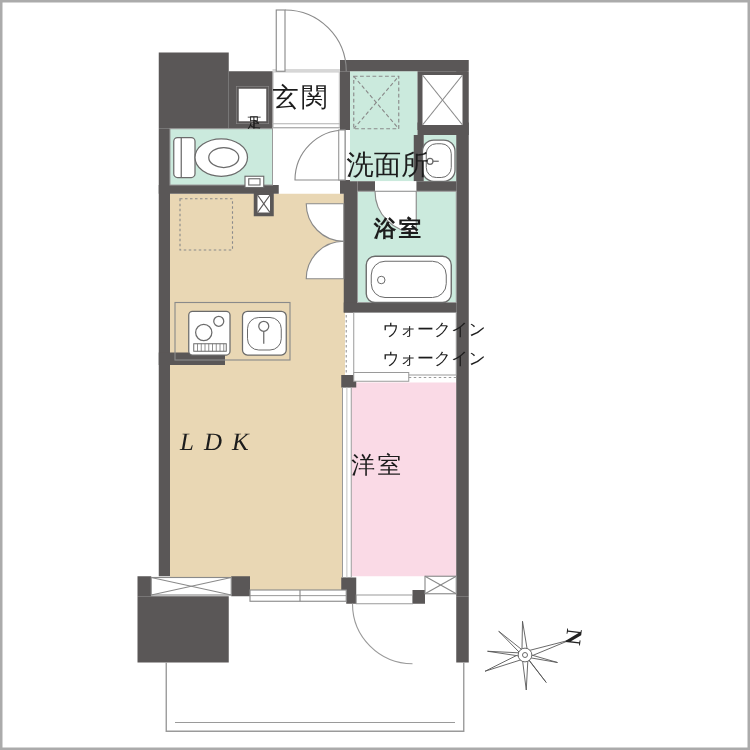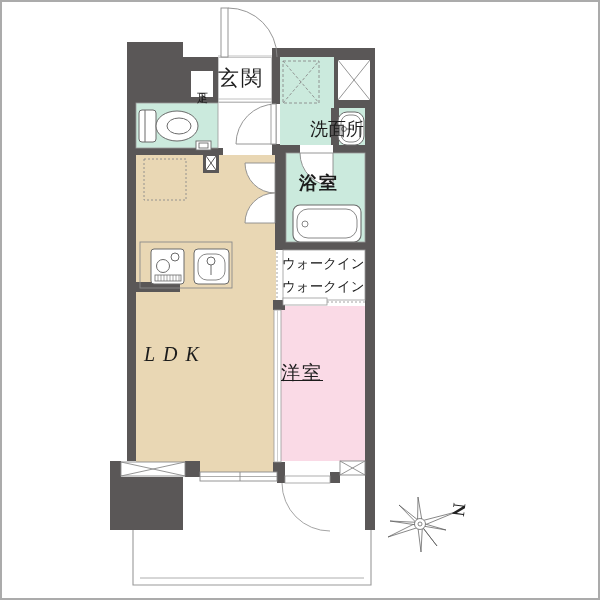--- a/index.html
+++ b/index.html
@@ -218,34 +218,34 @@
       <circle cx="420" cy="524" r="2"></circle>
     </g>
   </svg>
 
   <div class="shoebox">
     <span>下足</span>
   </div>
 
   <div class="lbl" style="left:218px;top:64px;width:54px;font-size:21px;letter-spacing:2px;">玄関</div>
 
-  <div class="lbl" style="left:288px;top:117px;width:58px;font-size:18px;padding-left:22px;">洗面所</div>
+  <div class="lbl" style="left:277px;top:117px;width:58px;font-size:22px;">洗面所</div>
 
   <div class="lbl" style="left:299px;top:171px;width:64px;font-size:18px;letter-spacing:2px;font-weight:bold;">浴室</div>
 
-  <div class="lbl" style="left:282px;top:252px;width:84px;font-size:13.5px;line-height:23px;">
+  <div class="lbl" style="left:282px;top:252px;width:84px;font-size:13.5px;line-height:23px;padding-left:24px;">
     <div>ウォークイン</div>
     <div>ウォークイン</div>
   </div>
 
   <div class="lbl" style="left:136px;top:342px;width:140px;font-size:20px;line-height:24px;">
     <div style="letter-spacing:8px;padding-left:8px;font-style:italic;">LDK</div>
   </div>
 
   <div class="lbl" style="left:281px;top:360px;width:84px;font-size:19px;line-height:26px;">
-    <div style="letter-spacing:2px;text-decoration:underline;">洋室</div>
+    <div style="letter-spacing:2px;">洋室</div>
   </div>
 
 
   <div class="nmark">
     <span>N</span>
   </div>
 </div>
 
 </body></html>

